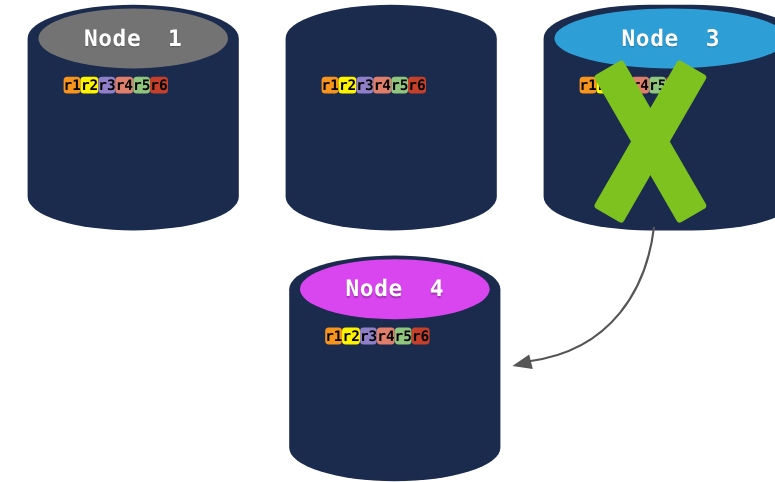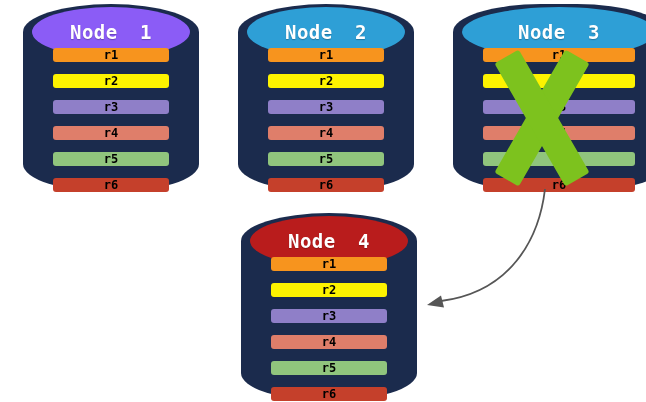--- a/index.html
+++ b/index.html
@@ -30,22 +30,22 @@
   .node-title{
     color:#ffffff;
     font-size:19px;
     font-weight:bold;
     word-spacing:0.55em;
     letter-spacing:0.5px;
     text-shadow:0 1px 1px rgba(0,0,0,0.25);
     user-select:none;
   }
   .bars{
-    position:absolute;left:30px;right:30px;top:44px;
-    display:flex;flex-direction:column;gap:12px;
+    position:absolute;left:30px;right:30px;top:60px;
+    display:flex;flex-direction:row;gap:0;
   }
   .bar{
     height:14px;
     border-radius:3px;
     display:flex;align-items:center;justify-content:center;
     font-size:12px;font-weight:bold;color:#000000;
     line-height:14px;
     user-select:none;
   }
   
@@ -66,21 +66,21 @@
     z-index:8;pointer-events:none;
   }
 </style>
 </head>
 <body>
 
 <div class="canvas">
 
   <div class="cylinder pos1">
     <div class="cyl-body" style="background-color: rgb(27, 43, 77);"></div>
-    <div class="cyl-top" style="background-color: #8b5cf6;">
+    <div class="cyl-top" style="background-color: #737373;">
       <span class="node-title">Node 1</span>
     </div>
     <div class="bars">
       <div class="bar" style="background-color: rgb(247, 148, 30);">
           <span>r1</span>
         </div>
       <div class="bar" style="background-color: rgb(253, 243, 0);">
           <span>r2</span>
         </div>
       <div class="bar" style="background-color: rgb(143, 127, 200);">
@@ -93,23 +93,20 @@
           <span>r5</span>
         </div>
       <div class="bar" style="background-color: rgb(197, 64, 43);">
           <span>r6</span>
         </div>
     </div>
   </div>
 
   <div class="cylinder pos2">
     <div class="cyl-body" style="background-color: rgb(27, 43, 77);"></div>
-    <div class="cyl-top" style="background-color: rgb(46, 159, 214);">
-      <span class="node-title">Node 2</span>
-    </div>
     <div class="bars">
       <div class="bar" style="background-color: rgb(247, 148, 30);">
           <span>r1</span>
         </div>
       <div class="bar" style="background-color: rgb(253, 243, 0);">
           <span>r2</span>
         </div>
       <div class="bar" style="background-color: rgb(143, 127, 200);">
           <span>r3</span>
         </div>
@@ -151,21 +148,21 @@
         </div>
     </div>
     <div class="x-mark">
       <span class="x-stroke s1" style="background-color: rgb(125, 194, 30);"></span>
       <span class="x-stroke s2" style="background-color: rgb(125, 194, 30);"></span>
     </div>
   </div>
 
   <div class="cylinder pos4">
     <div class="cyl-body" style="background-color: rgb(27, 43, 77);"></div>
-    <div class="cyl-top" style="background-color: #b91c1c;">
+    <div class="cyl-top" style="background-color: #d946ef;">
       <span class="node-title">Node 4</span>
     </div>
     <div class="bars">
       <div class="bar" style="background-color: rgb(247, 148, 30);">
           <span>r1</span>
         </div>
       <div class="bar" style="background-color: rgb(253, 243, 0);">
           <span>r2</span>
         </div>
       <div class="bar" style="background-color: rgb(143, 127, 200);">

